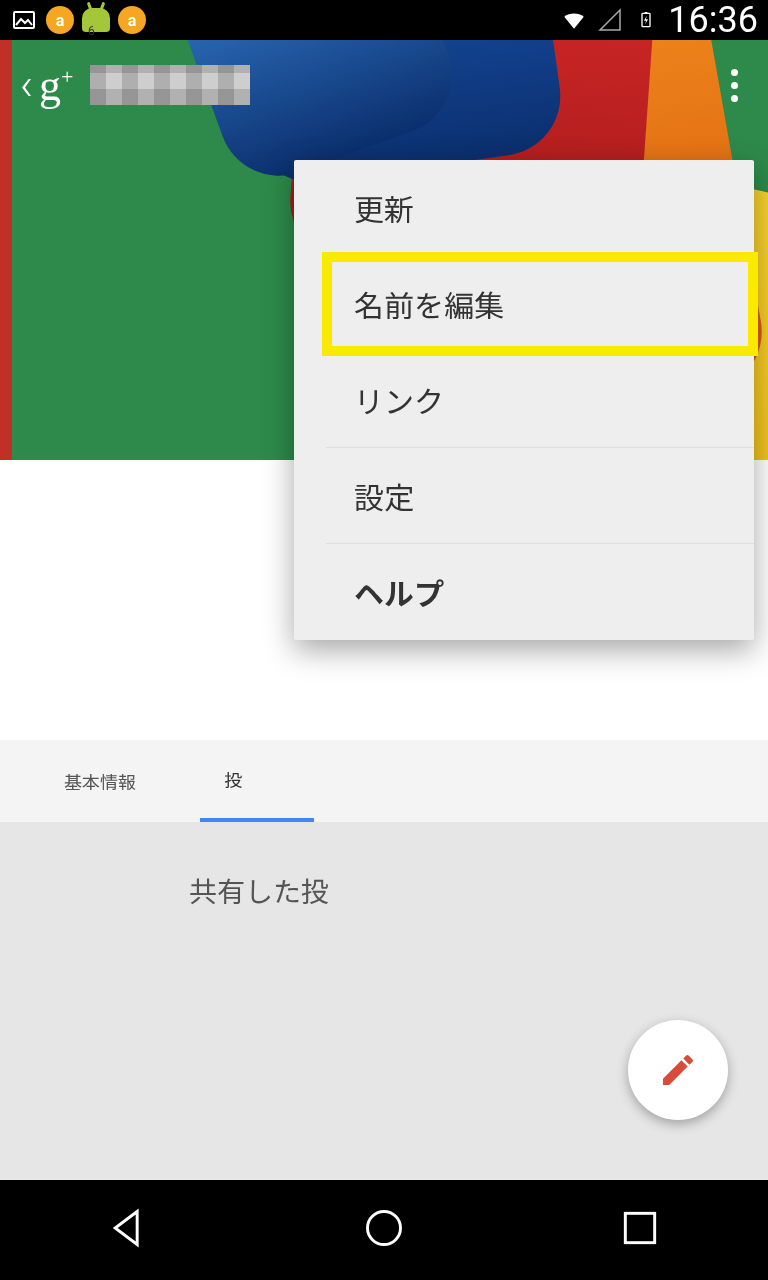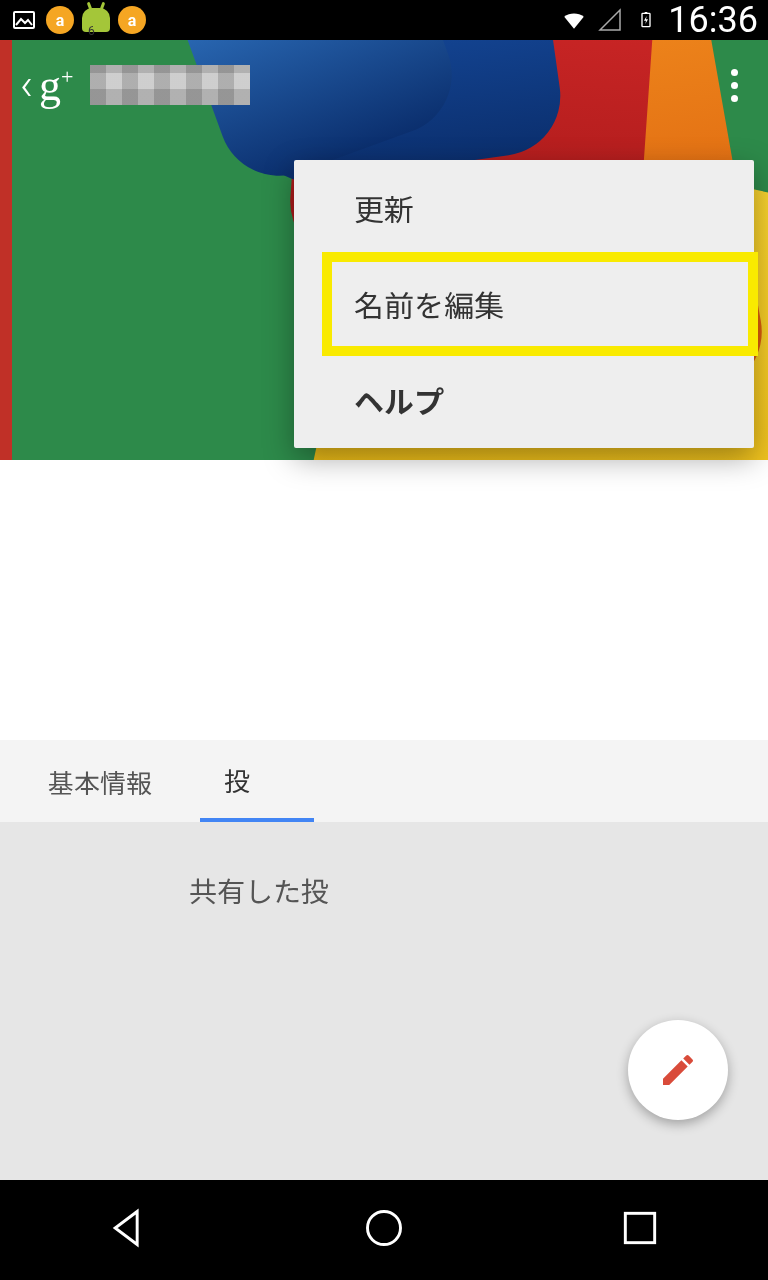--- a/index.html
+++ b/index.html
@@ -30,21 +30,21 @@
   .back-chevron{font-size:44px;color:#fff;font-weight:300;margin-right:6px;}
   .gplus{font-family:Georgia,serif;font-size:44px;color:#fff;font-weight:500;}
   .gplus sup{font-size:22px;vertical-align:super;}
   .username-blur{margin-left:16px;width:160px;height:40px;background:repeating-linear-gradient(90deg,#bbb 0 16px,#ddd 16px 32px),repeating-linear-gradient(0deg,#ccc 0 16px,#eee 16px 32px);background-blend-mode:multiply;}
   .overflow-dots{margin-left:auto;display:flex;flex-direction:column;gap:6px;padding:10px;}
   .overflow-dots span{width:7px;height:7px;background:#fff;border-radius:50%;}
   
   .profile-card{position:absolute;top:420px;left:0;right:0;height:280px;background:#fff;}
   
   .tabs{position:absolute;top:700px;left:0;right:0;height:82px;background:#f4f4f4;display:flex;border-bottom:1px solid #ccc;}
-  .tab{flex:0 0 200px;display:flex;align-items:center;justify-content:center;font-size:26px;color:#555;}
+  .tab{flex:0 0 200px;display:flex;align-items:center;justify-content:center;font-size:18px;color:#555;}
   .tab.active{color:#333;border-bottom:4px solid #4285f4;}
   .below-tabs{position:absolute;top:782px;left:0;right:0;bottom:0;background:#e6e6e6;display:flex;justify-content:center;padding-top:48px;font-size:28px;color:#555;}
   
   .fab{position:absolute;right:40px;bottom:60px;width:100px;height:100px;border-radius:50%;background:#fff;box-shadow:0 4px 12px rgba(0,0,0,.3);display:flex;align-items:center;justify-content:center;}
   .pencil{width:40px;height:40px;}
   
   .menu{position:absolute;top:120px;right:14px;width:460px;background:#eee;border-radius:2px;box-shadow:0 10px 30px rgba(0,0,0,.35);}
   .menu-item{height:96px;display:flex;align-items:center;padding:0 28px;font-size:30px;color:#333;border-bottom:1px solid #ddd;box-sizing:border-box;margin-left:32px;}
   .menu-item:last-child{border-bottom:none;font-weight:bold;}
   .menu-item.highlight{outline:10px solid #f9ea00;outline-offset:-6px;position:relative;z-index:2;}
@@ -126,20 +126,22 @@
 
   <div class="fab">
     <svg class="pencil" viewBox="0 0 24 24" fill="#d94b3a">
         <path d="M3 17.25V21h3.75L17.81 9.94l-3.75-3.75L3 17.25zM20.71 7.04a1 1 0 0 0 0-1.41l-2.34-2.34a1 1 0 0 0-1.41 0l-1.83 1.83 3.75 3.75 1.83-1.83z"></path>
       </svg>
   </div>
 
   <div class="menu">
     <div class="menu-item">更新</div>
     <div class="menu-item highlight">名前を編集</div>
+    <div class="menu-item">リンク</div>
+    <div class="menu-item">設定</div>
     <div class="menu-item">ヘルプ</div>
   </div>
 </div>
 
 <div class="navbar">
   <div>
     <svg class="nav-shape" viewBox="0 0 24 24" fill="none" stroke="#fff" stroke-width="1.6">
         <path d="M17 3 L5 12 L17 21 Z"></path>
       </svg>
   </div>

